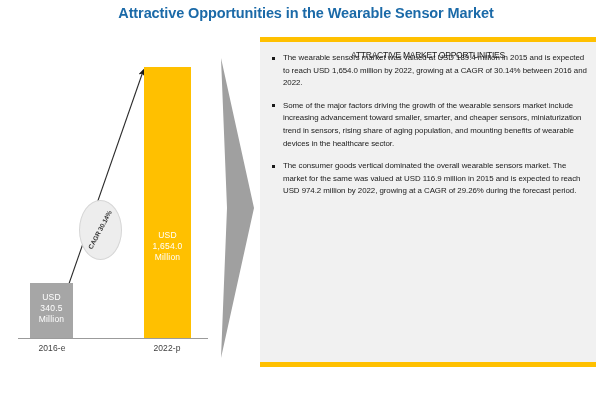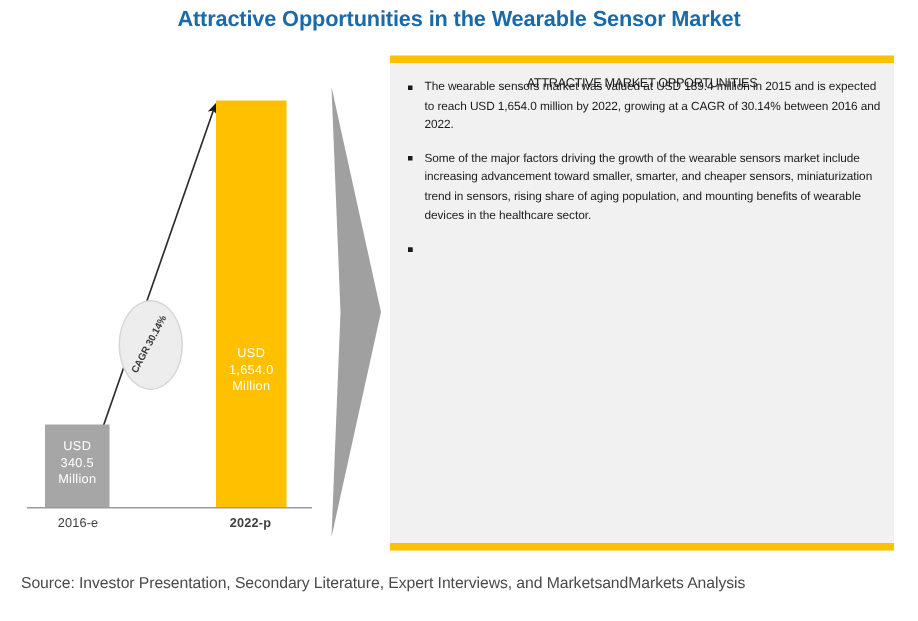--- a/index.html
+++ b/index.html
@@ -88,21 +88,21 @@
   }
   .axis-tick {
     position: absolute;
     top: 298px;
     font-size: 8.5px;
     color: #3f3f3f;
     text-align: center;
     letter-spacing: 0.1px;
   }
   .axis-tick-0 { left: 18px; width: 68px; }
-  .axis-tick-1 { left: 133px; width: 68px; font-weight: bold; }
+  .axis-tick-1 { left: 133px; width: 68px; }
 
   
   .cagr-arrow {
     position: absolute;
     left: 0;
     top: 0;
     width: 225px;
     height: 315px;
     overflow: visible;
     pointer-events: none;
@@ -274,21 +274,21 @@
       </li>
       <li class="panel-item">
         <span class="panel-bullet"></span>
         <span>Some of the major factors driving the growth of the wearable sensors market include increasing advancement toward smaller, smarter, and cheaper sensors, miniaturization trend in sensors, rising share of aging population, and mounting benefits of wearable devices in the healthcare sector.</span>
       </li>
       <li class="panel-item">
         <span class="panel-bullet"></span>
       </li>
       <li class="panel-item">
         <span class="panel-bullet"></span>
+        <span>The consumer goods vertical dominated the overall wearable sensors market. The market for the same was valued at USD 116.9 million in 2015 and is expected to reach USD 974.2 million by 2022, growing at a CAGR of 29.26% during the forecast period.</span>
       </li>
     </ul>
 
     <div class="panel-bottombar"></div>
   </div>
 
-  <div class="source-line">Source: Investor Presentation, Secondary Literature, Expert Interviews, and MarketsandMarkets Analysis</div>
 
 </div>
 
 </body></html>

